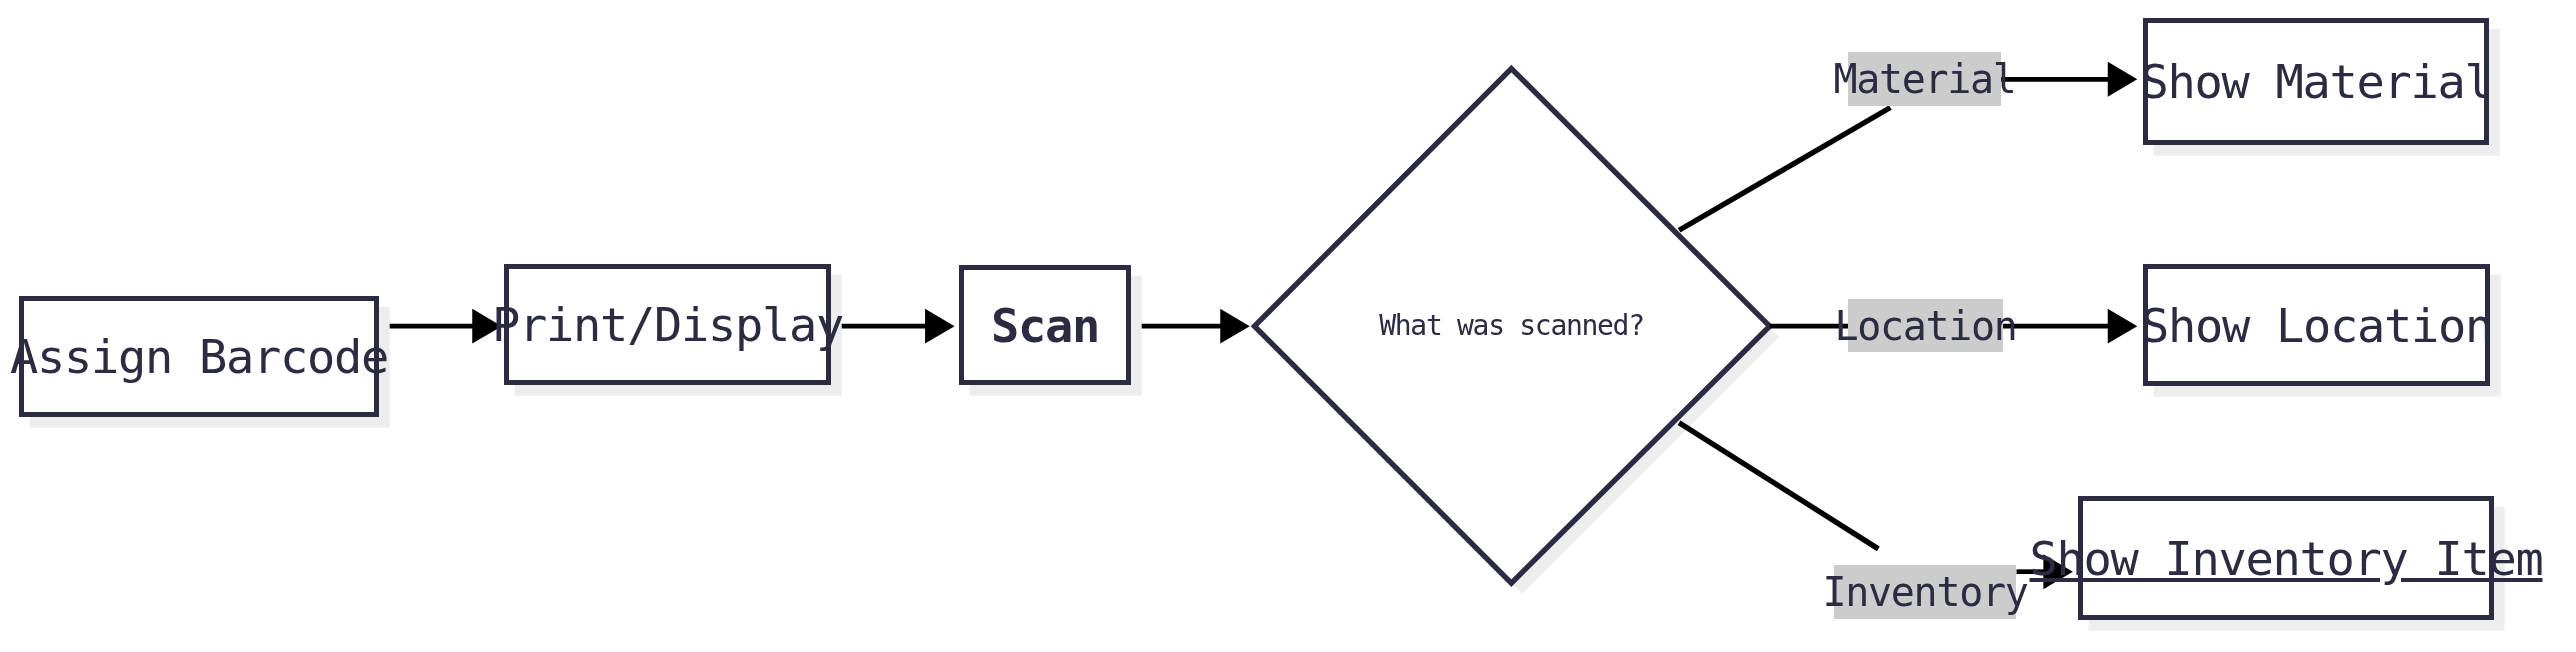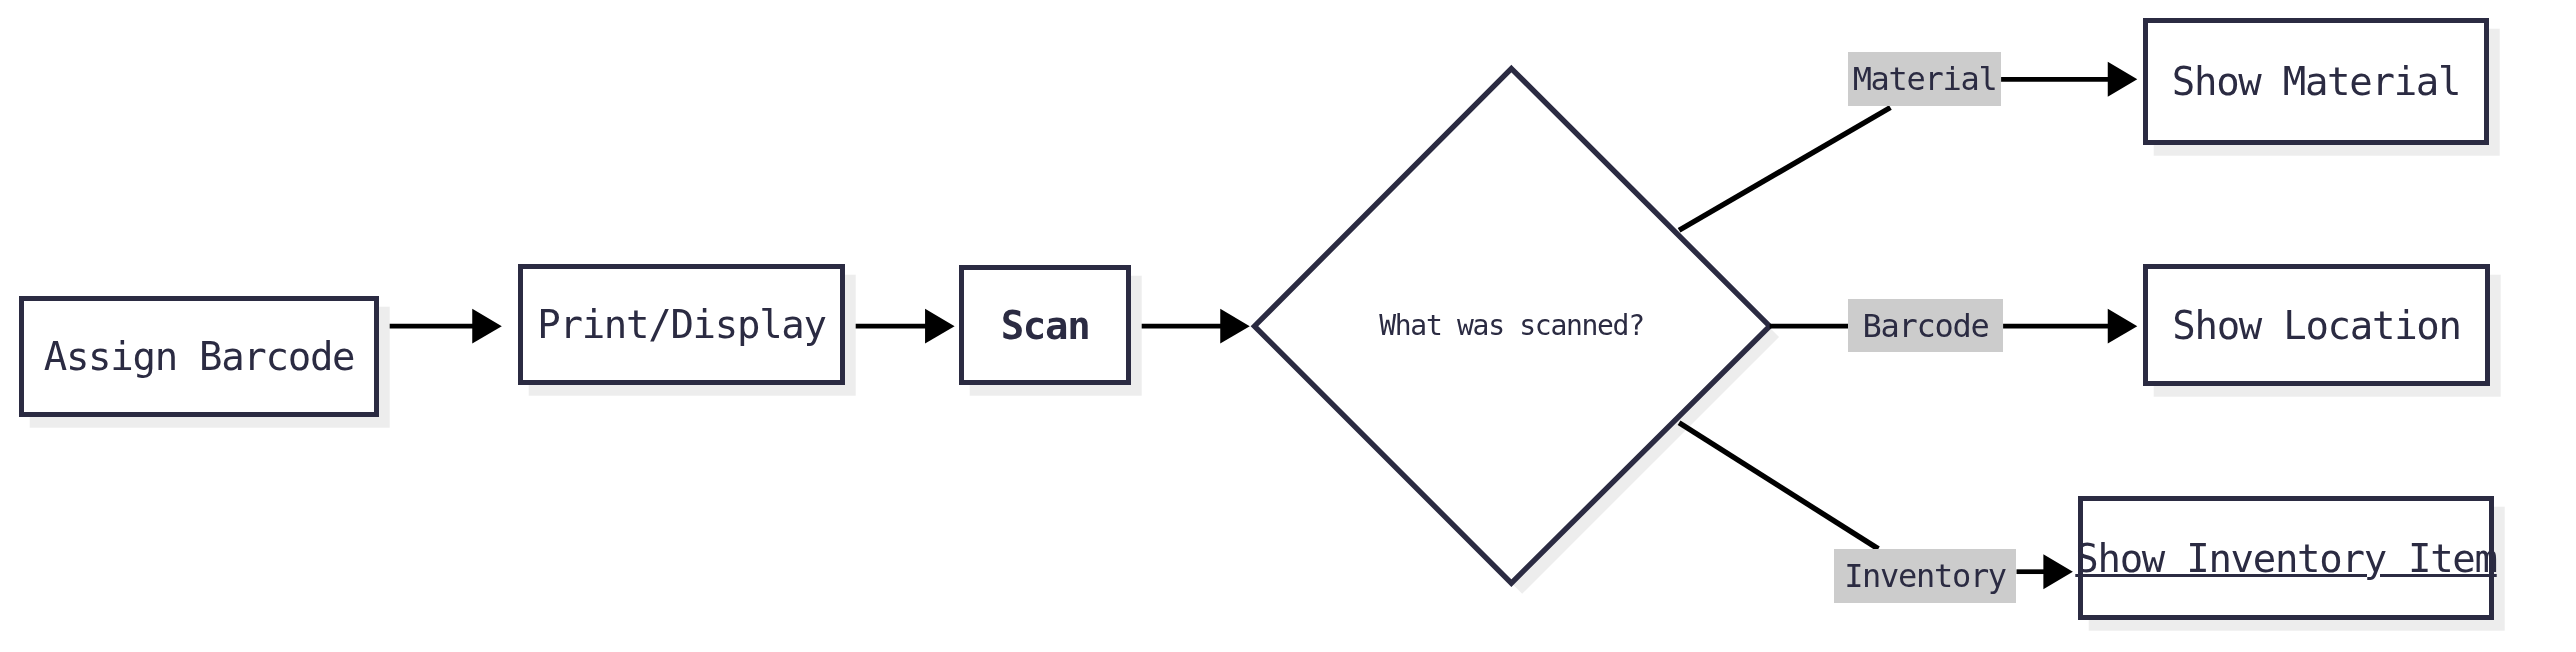--- a/index.html
+++ b/index.html
@@ -23,41 +23,41 @@
   }
   .node {
     position: absolute;
     box-sizing: border-box;
     background: #ffffff;
     border: 5.4px solid #2b2b42;
     box-shadow: 10.7px 10.7px 0 0 #ededed;
     display: flex;
     align-items: center;
     justify-content: center;
-    font-size: 39px;
+    font-size: 47px;
     letter-spacing: -1.3px;
     white-space: nowrap;
   }
   .diamond-label {
     position: absolute;
     display: flex;
     align-items: center;
     justify-content: center;
     font-size: 28px;
     letter-spacing: -1.3px;
     white-space: nowrap;
   }
   .edge-label {
     position: absolute;
     box-sizing: border-box;
     background: #cccccc;
     display: flex;
     align-items: center;
     justify-content: center;
-    font-size: 32px;
+    font-size: 40px;
     letter-spacing: -1.3px;
     white-space: nowrap;
   }
 </style>
 </head>
 <body>
 
 <div id="canvas">
 
   <svg id="edges-svg" width="2576" height="653" viewBox="0 0 3840 973">
@@ -88,21 +88,21 @@
     <line x1="2503" y1="630" x2="2800" y2="818" stroke="#000000" stroke-width="8"></line>
 
     <line x1="3006" y1="852" x2="3048" y2="852" stroke="#000000" stroke-width="7"></line>
     <polygon points="3046,826 3046,878 3090,852" fill="#000000"></polygon>
   </svg>
 
   <div class="node" style="left:19px; top:264px; width:360px; height:121px;margin-top:32px;">
     <span>Assign Barcode</span>
   </div>
 
-  <div class="node" style="left:518px; top:264px; width:327px; height:121px;align-items:center;">
+  <div class="node" style="left:504px; top:264px; width:327px; height:121px;align-items:center;">
     <span>Print/Display</span>
   </div>
 
   <div class="node" style="left:959px; top:265px; width:172px; height:120px;font-weight:bold;">
     <span>Scan</span>
   </div>
 
   <div class="diamond-label" style="left:1254px; top:68px; width:515px; height:515px;">
     <span>What was scanned?</span>
   </div>
@@ -117,21 +117,21 @@
 
   <div class="node" style="left:2078px; top:496px; width:416px; height:124px;text-decoration:underline;">
     <span>Show Inventory Item</span>
   </div>
 
   <div class="edge-label" style="left:1848px; top:52px; width:153px; height:54px;">
     <span>Material</span>
   </div>
 
   <div class="edge-label" style="left:1848px; top:299px; width:155px; height:53px;">
-    <span>Barcode</span>
+    <span>Location</span>
   </div>
 
-  <div class="edge-label" style="left:1834px; top:549px; width:182px; height:54px;">
+  <div class="edge-label" style="left:1834px; top:565px; width:182px; height:54px;">
     <span>Inventory</span>
   </div>
 
 </div>
 
 
 </body></html>

